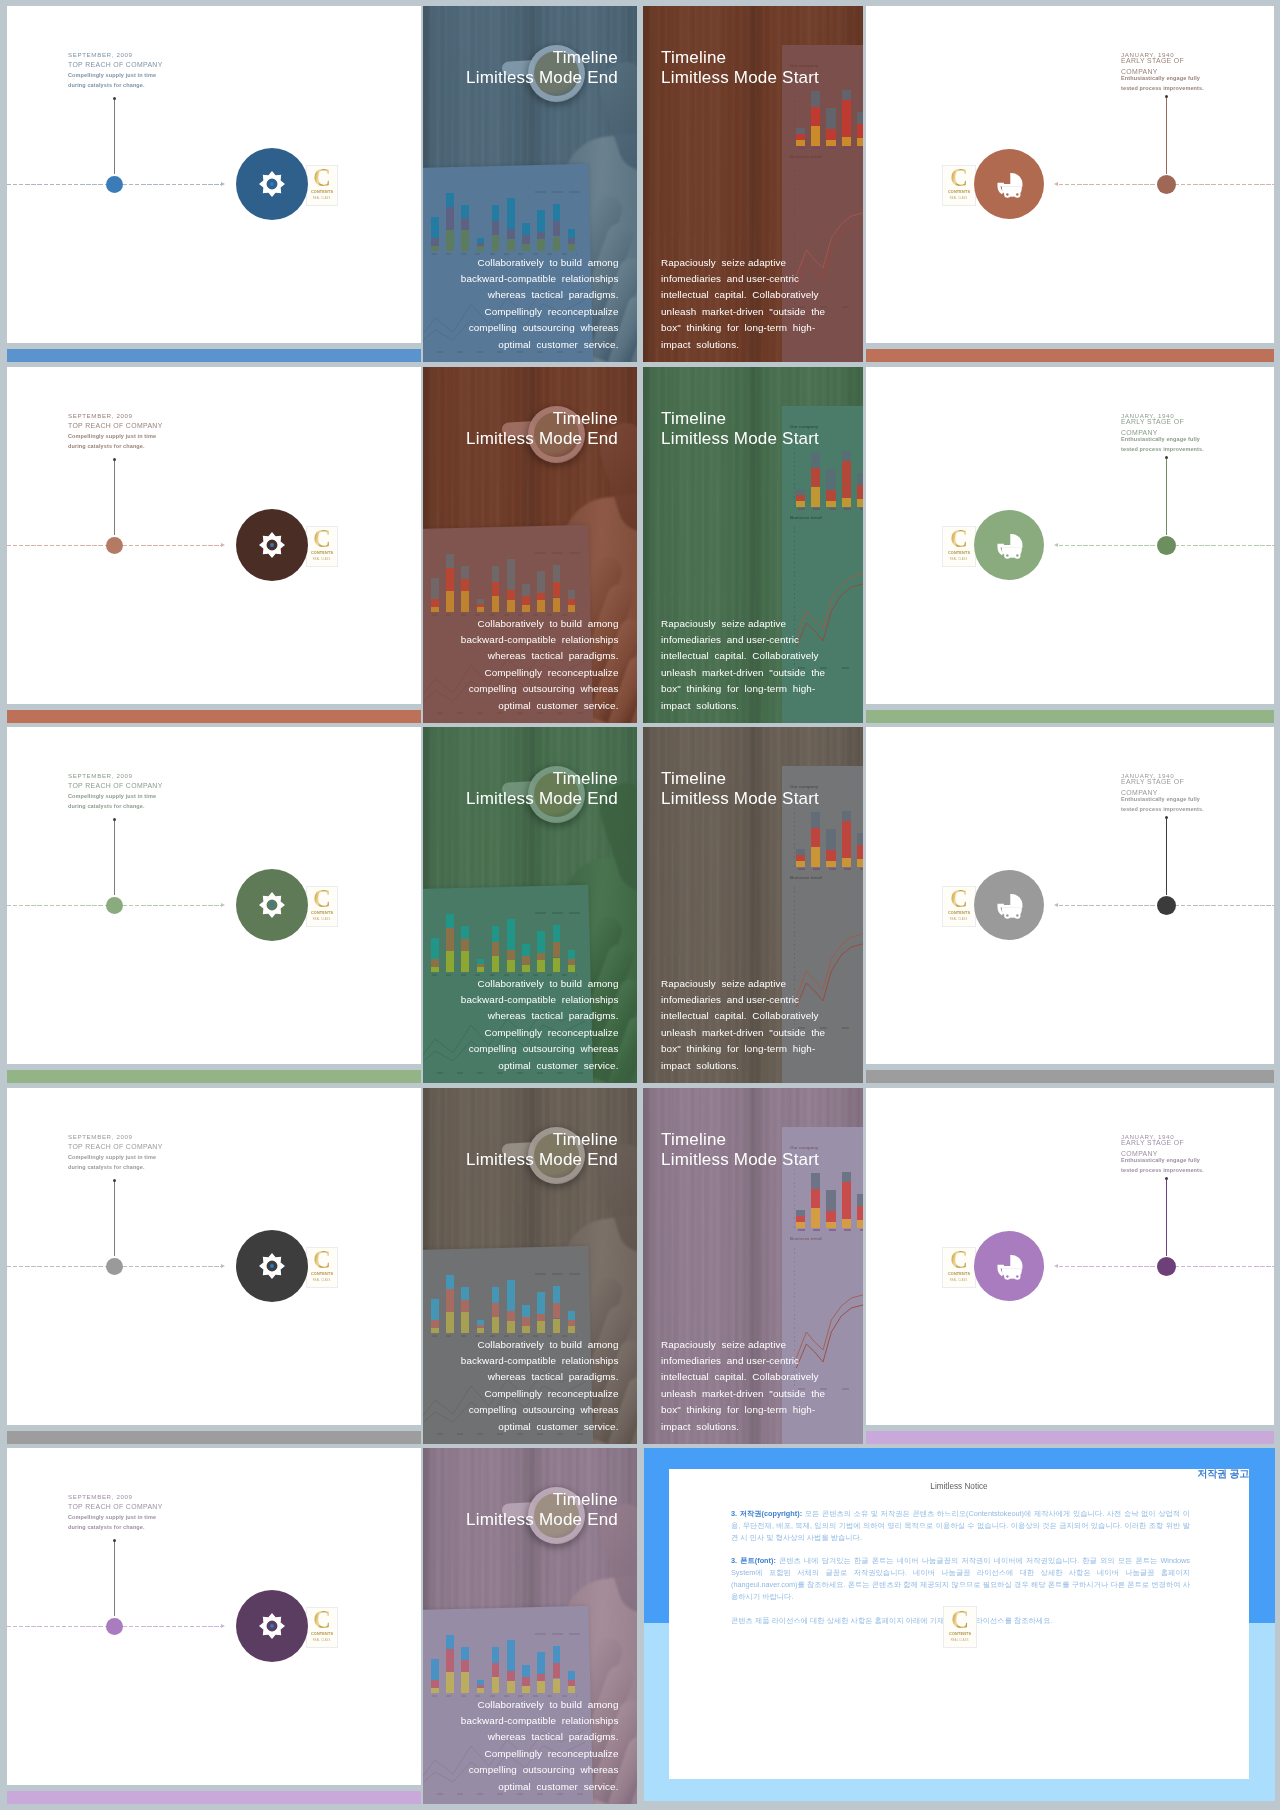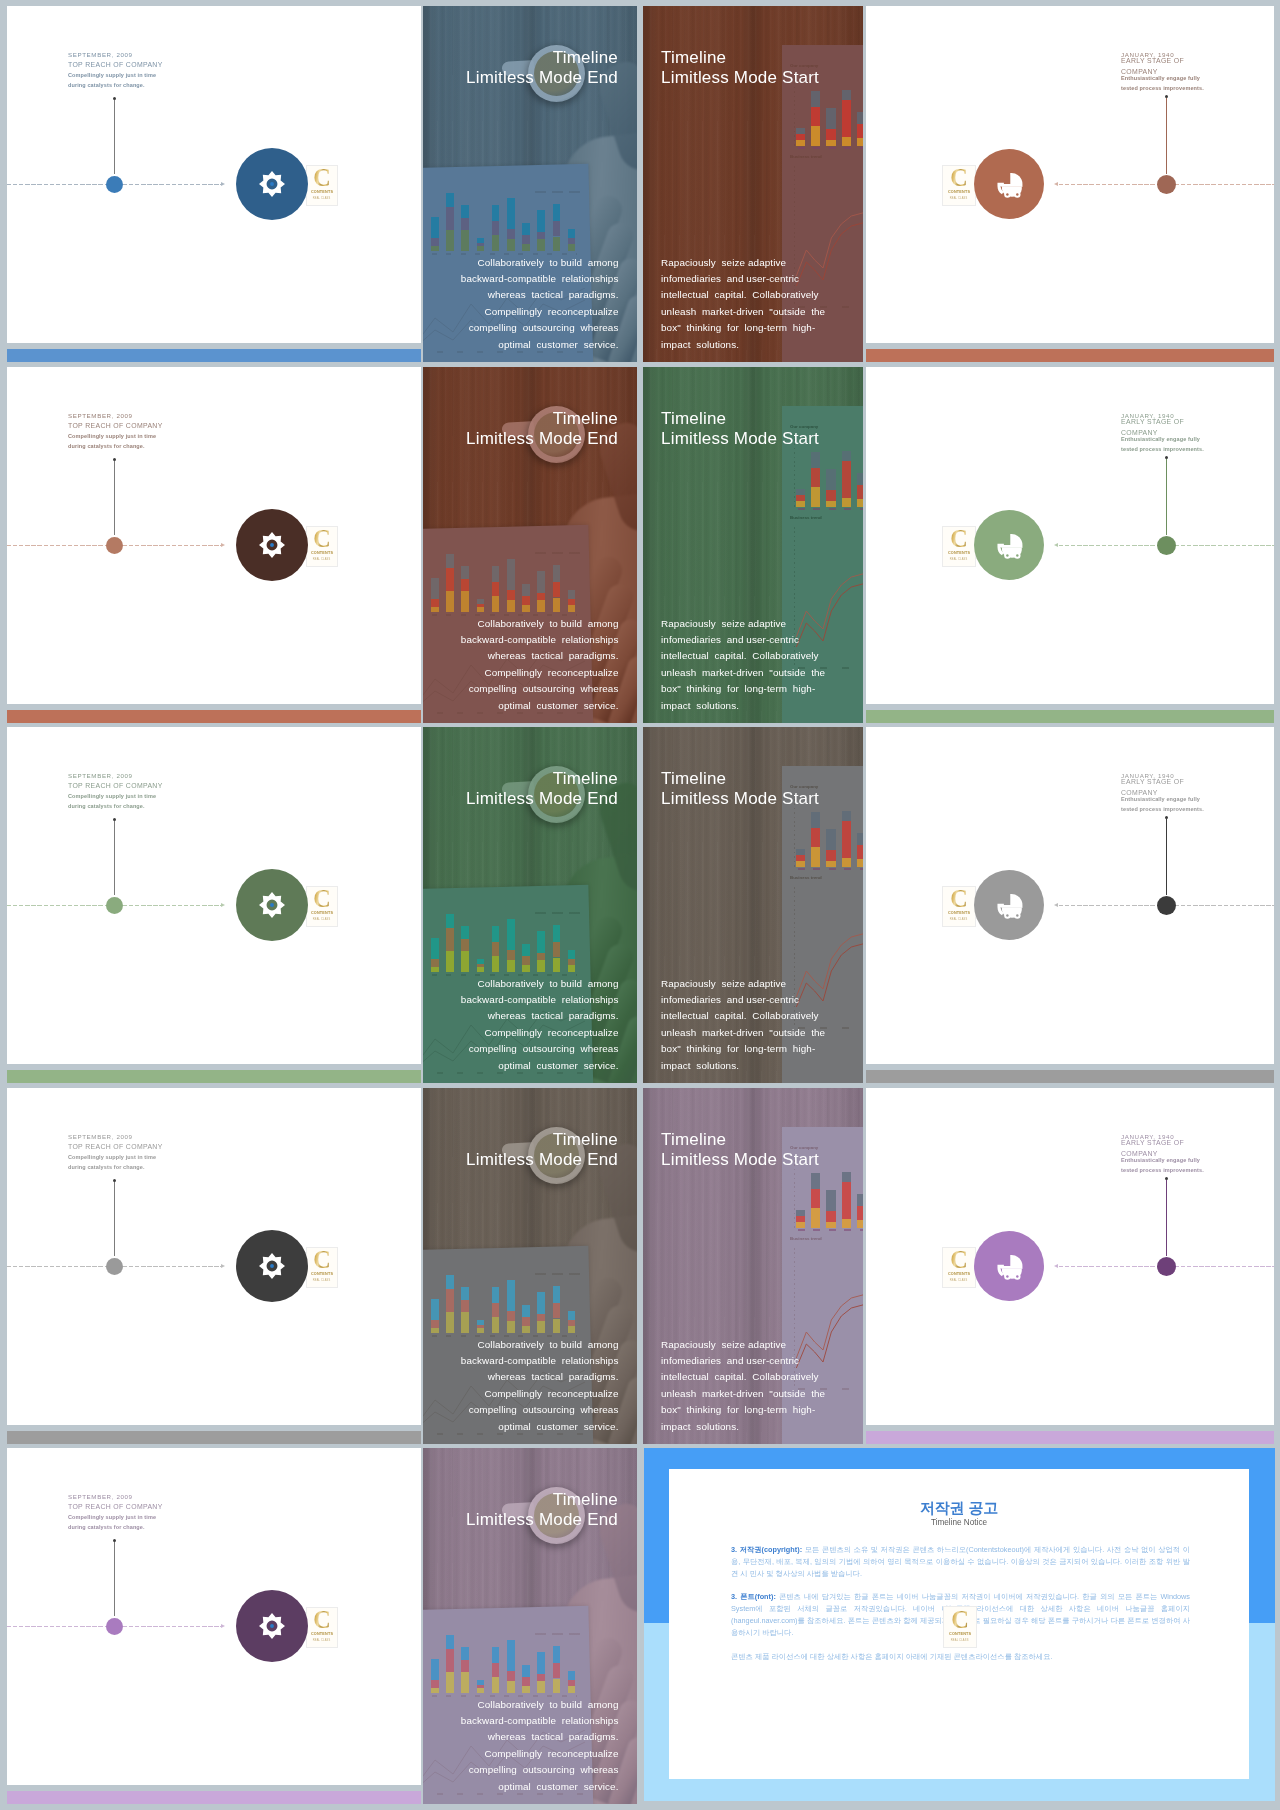--- a/index.html
+++ b/index.html
@@ -794,22 +794,22 @@
       <div class="ph-title" style="right: 19px; top: 42px; font-size: 17px; text-align: right; letter-spacing: 0.2px; line-height: 1.19;">
         <div>Timeline</div>
         <div>Limitless Mode End</div>
       </div>
       <div class="ph-body" style="right: 18.5px; bottom: 9px; font-size: 9.9px; text-align: right; letter-spacing: 0.1px; line-height: 16.4px;"><div>Collaboratively  to build  among</div><div>backward-compatible  relationships</div><div>whereas  tactical  paradigms.</div><div>Compellingly  reconceptualize</div><div>compelling  outsourcing  whereas</div><div>optimal  customer  service.</div></div>
     </div>
     <div class="cp" style="left: 644px; top: 1448px; width: 631px; height: 353px;">
       <div class="cp-outer"></div>
       <div class="cp-blue" style="left: 0px; top: 0px; width: 631px; height: 175px;"></div>
       <div class="cp-white" style="left: 25px; top: 21px; width: 580px; height: 310px;">
-        <div class="cp-h1" style="margin-top: 31px; font-size: 15px; letter-spacing: -0.2px; line-height: 1;">저작권 공고</div>
-        <div class="cp-h2" style="margin-top: 4px; font-size: 8.2px; line-height: 1;">Timeline Notice</div>
+        <div class="cp-h1" style="font-size: 10px; letter-spacing: -0.2px; line-height: 1; text-align: right;">저작권 공고</div>
+        <div class="cp-h2" style="margin-top: 4px; font-size: 8.2px; line-height: 1;">Limitless Notice</div>
         <div style="margin: 17px 59px 0px 62px; font-size: 7.3px; line-height: 12.1px; color: rgb(163, 198, 234); text-align: justify;">
           <div class="cp-p" style="margin-top: 10.5px;"><b>3. 저작권(copyright):</b><span> 모든 콘텐츠의 소유 및 저작권은 콘텐츠 하느리오(Contentstokeout)에 제작사에게 있습니다. 사전 승낙 없이 상업적 이용, 무단전재, 배포, 복제, 임의의 기법에 의하여 영리 목적으로 이용하실 수 없습니다. 이용상의 것은 금지되어 있습니다. 이러한 조항 위반 발견 시 민사 및 형사상의 사법을 받습니다.</span></div>
           <div class="cp-p" style="margin-top: 10.5px;"><b>3. 폰트(font):</b><span> 콘텐츠 내에 담겨있는 한글 폰트는 네이버 나눔글꼴의 저작권이 네이버에 저작권있습니다. 한글 외의 모든 폰트는 Windows System에 포함된 서체의 글꼴로 저작권있습니다. 네이버 나눔글꼴 라이선스에 대한 상세한 사항은 네이버 나눔글꼴 홈페이지(hangeul.naver.com)를 참조하세요. 폰트는 콘텐츠와 함께 제공되지 않으므로 필요하실 경우 해당 폰트를 구하시거나 다른 폰트로 변경하여 사용하시기 바랍니다.</span></div>
           <div class="cp-p" style="margin-top: 11.5px;">콘텐츠 제품 라이선스에 대한 상세한 사항은 홈페이지 아래에 기재된 콘텐츠라이선스를 참조하세요.</div>
         </div>
         <div class="wm" style="left: 274px; top: 137px; width: 32px; height: 39.5px;">
           <div class="wm-c" style="font-size: 24.49px; margin-top: -1.7775px; margin-bottom: 0.79px;">C</div>
           <div class="wm-t1" style="font-size: 4.1475px; font-weight: bold; transform: scaleX(0.92);">CONTENTS</div>
           <div class="wm-t2" style="font-size: 2.844px; margin-top: 1.7775px; transform: scaleX(0.92);">REAL CLASS</div>
         </div>

